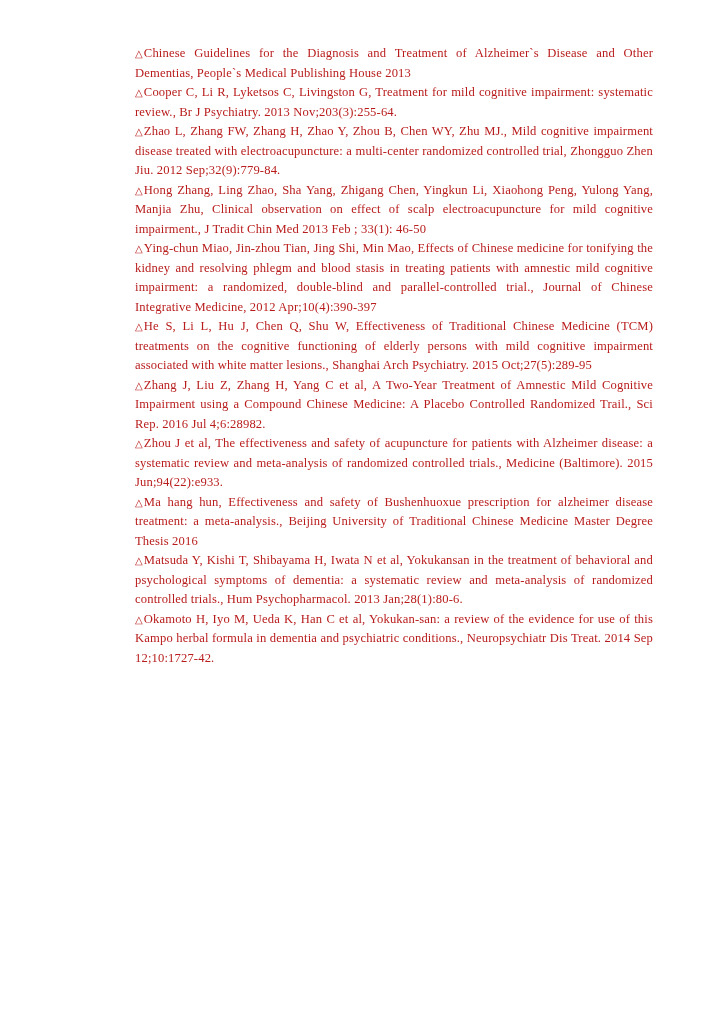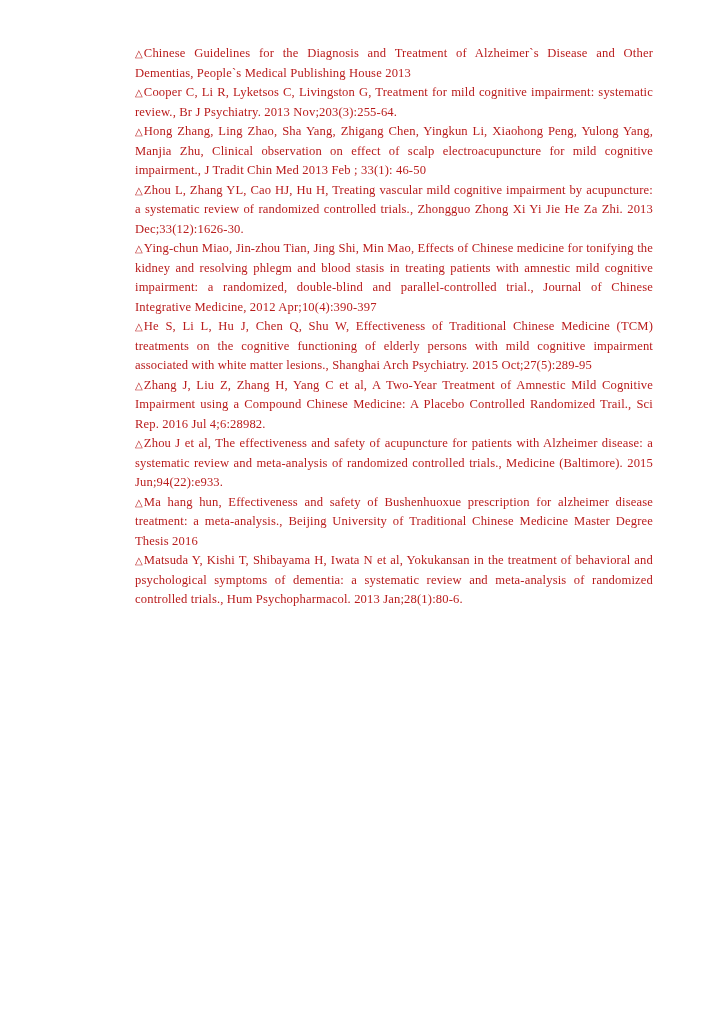--- a/index.html
+++ b/index.html
@@ -19,21 +19,22 @@
   }
   .ref { margin: 0; padding: 0; }
   .tri { font-size: 10px; display: inline-block; margin-right: 1px; }
 </style>
 </head>
 <body>
 
 <div class="page">
   <p class="ref"><span class="tri">△</span><span>Chinese Guidelines for the Diagnosis and Treatment of Alzheimer`s Disease and Other Dementias, People`s Medical Publishing House 2013</span></p>
   <p class="ref"><span class="tri">△</span><span>Cooper C, Li R, Lyketsos C, Livingston G, Treatment for mild cognitive impairment: systematic review., Br J Psychiatry. 2013 Nov;203(3):255-64.</span></p>
+  <p class="ref"><span class="tri">△</span><span>Zhao L, Zhang FW, Zhang H, Zhao Y, Zhou B, Chen WY, Zhu MJ., Mild cognitive impairment disease treated with electroacupuncture: a multi-center randomized controlled trial, Zhongguo Zhen Jiu. 2012 Sep;32(9):779-84.</span></p>
   <p class="ref"><span class="tri">△</span><span>Hong Zhang, Ling Zhao, Sha Yang, Zhigang Chen, Yingkun Li, Xiaohong Peng, Yulong Yang, Manjia Zhu, Clinical observation on effect of scalp electroacupuncture for mild cognitive impairment., J Tradit Chin Med 2013 Feb ; 33(1): 46-50</span></p>
-  <p class="ref"><span class="tri">△</span><span>Zhou L, Zhang YL, Cao HJ, Hu H, Treating vascular mild cognitive impairment by acupuncture: a systematic review of randomized controlled trials., Zhongguo Zhong Xi Yi Jie He Za Zhi. 2013 Dec;33(12):1626-30.</span></p>
   <p class="ref"><span class="tri">△</span><span>Ying-chun Miao, Jin-zhou Tian, Jing Shi, Min Mao, Effects of Chinese medicine for tonifying the kidney and resolving phlegm and blood stasis in treating patients with amnestic mild cognitive impairment: a randomized, double-blind and parallel-controlled trial., Journal of Chinese Integrative Medicine, 2012 Apr;10(4):390-397</span></p>
   <p class="ref"><span class="tri">△</span><span>He S, Li L, Hu J, Chen Q, Shu W, Effectiveness of Traditional Chinese Medicine (TCM) treatments on the cognitive functioning of elderly persons with mild cognitive impairment associated with white matter lesions., Shanghai Arch Psychiatry. 2015 Oct;27(5):289-95</span></p>
   <p class="ref"><span class="tri">△</span><span>Zhang J, Liu Z, Zhang H, Yang C et al, A Two-Year Treatment of Amnestic Mild Cognitive Impairment using a Compound Chinese Medicine: A Placebo Controlled Randomized Trail., Sci Rep. 2016 Jul 4;6:28982.</span></p>
   <p class="ref"><span class="tri">△</span><span>Zhou J et al, The effectiveness and safety of acupuncture for patients with Alzheimer disease: a systematic review and meta-analysis of randomized controlled trials., Medicine (Baltimore). 2015 Jun;94(22):e933.</span></p>
   <p class="ref"><span class="tri">△</span><span>Ma hang hun, Effectiveness and safety of Bushenhuoxue prescription for alzheimer disease treatment: a meta-analysis., Beijing University of Traditional Chinese Medicine Master Degree Thesis 2016</span></p>
   <p class="ref"><span class="tri">△</span><span>Matsuda Y, Kishi T, Shibayama H, Iwata N et al, Yokukansan in the treatment of behavioral and psychological symptoms of dementia: a systematic review and meta-analysis of randomized controlled trials., Hum Psychopharmacol. 2013 Jan;28(1):80-6.</span></p>
+  <p class="ref"><span class="tri">△</span><span>Okamoto H, Iyo M, Ueda K, Han C et al, Yokukan-san: a review of the evidence for use of this Kampo herbal formula in dementia and psychiatric conditions., Neuropsychiatr Dis Treat. 2014 Sep 12;10:1727-42.</span></p>
 </div>
 
 </body></html>

